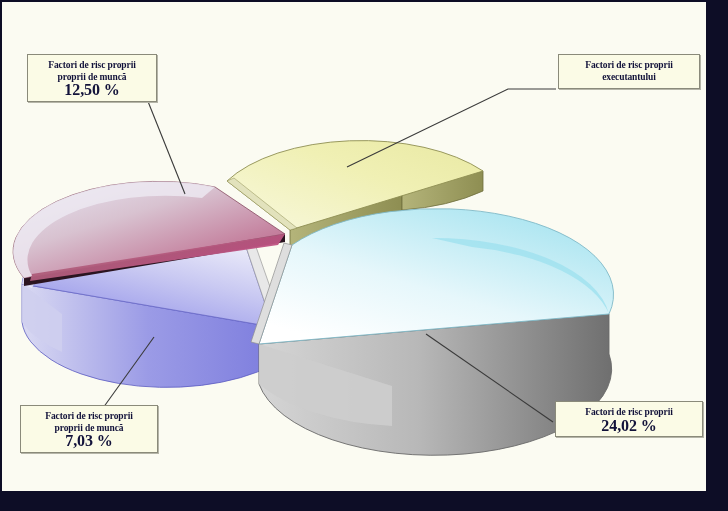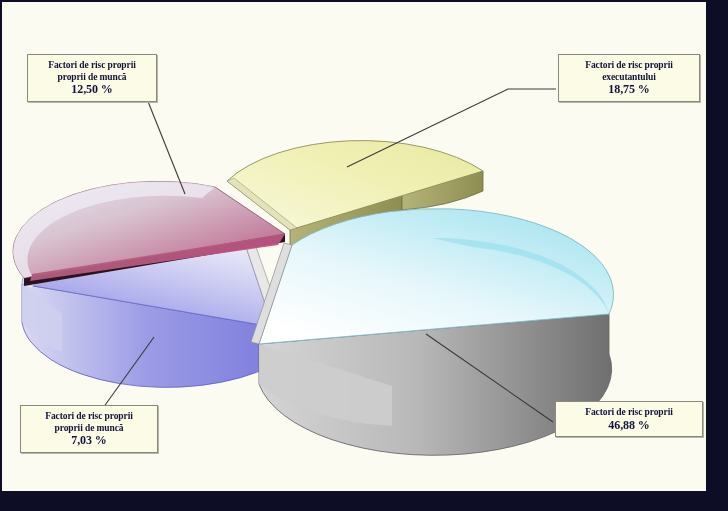--- a/index.html
+++ b/index.html
@@ -42,21 +42,21 @@
     text-align: center;
     color: #12123a;
     font-weight: bold;
     font-size: 9.5px;
     line-height: 11.5px;
     padding: 5px 4px 5px 4px;
     letter-spacing: -0.1px;
     font-family: "Liberation Serif", "DejaVu Serif", serif;
   }
   .label-box .ln { display: block; white-space: nowrap; }
-  .label-box .pct { display: block; margin-top: 1px; font-size: 12px; }
+  .label-box .pct { display: block; margin-top: 1px; font-size: 16px; }
 
   #label-tl { left: 25px;  top: 52px;  width: 120px; }
   #label-tr { left: 556px; top: 52px;  width: 132px; }
   #label-bl { left: 18px;  top: 403px; width: 128px; }
   #label-br { left: 553px; top: 399px; width: 138px; }
 </style>
 </head>
 <body>
 
 <div id="canvas">
@@ -166,28 +166,27 @@
 
     <div class="label-box" id="label-tl">
       <span class="ln">Factori de risc proprii</span>
       <span class="ln">proprii de muncă</span>
       <span class="pct">12,50 %</span>
     </div>
 
     <div class="label-box" id="label-tr">
       <span class="ln">Factori de risc proprii</span>
       <span class="ln">executantului</span>
-      <span class="pct">18,75 %</span>
     </div>
 
     <div class="label-box" id="label-bl">
       <span class="ln">Factori de risc proprii</span>
       <span class="ln">proprii de muncă</span>
       <span class="pct">7,03 %</span>
     </div>
 
     <div class="label-box" id="label-br">
       <span class="ln">Factori de risc proprii</span>
-      <span class="pct">46,88 %</span>
+      <span class="pct">24,02 %</span>
     </div>
 
   </div>
 </div>
 
 </body></html>

